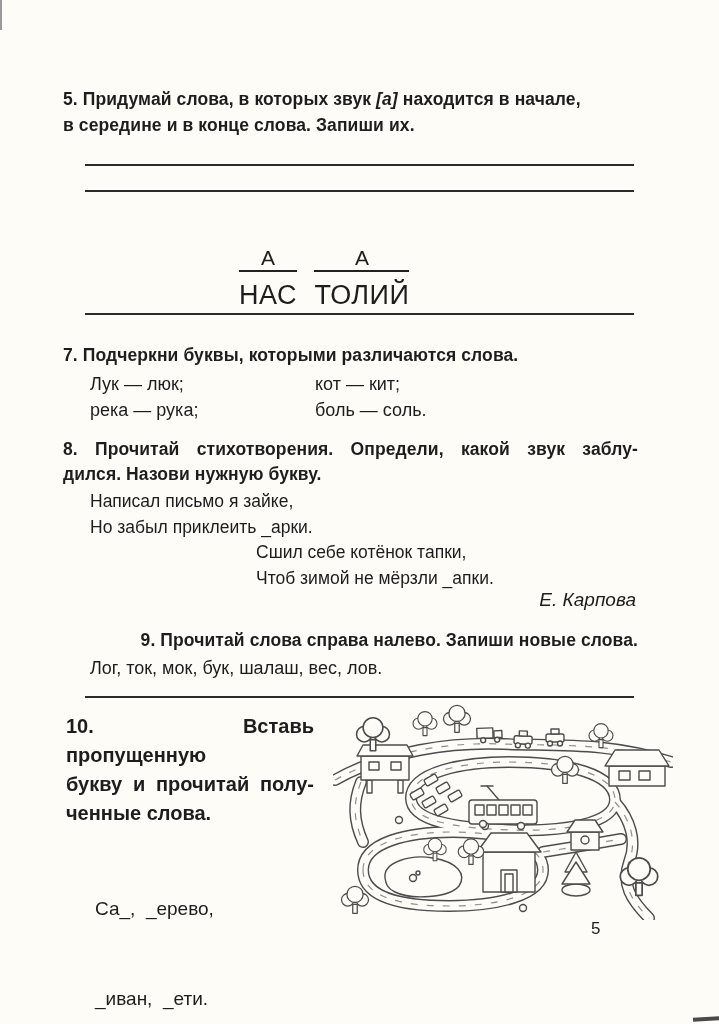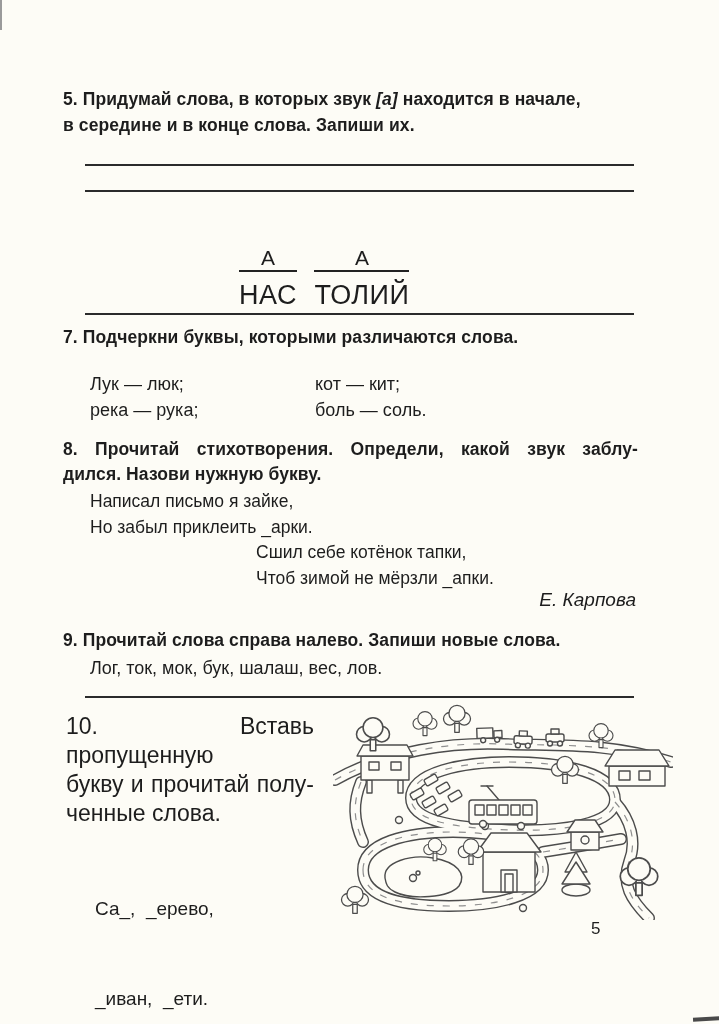--- a/index.html
+++ b/index.html
@@ -26,21 +26,21 @@
   .pairs { position:absolute; left:90px; top:371px; display:grid; grid-template-columns:225px auto; font-size:18px; line-height:26px; }
 
   
   .poem { position:absolute; left:90px; top:489px; font-size:17.5px; line-height:25.5px; }
   .poem-indent { margin-left:166px; }
   .poem-author { position:absolute; left:63px; top:589px; width:573px; text-align:right;
                  font-style:italic; font-size:19px; }
 
   
   .ex10 { position:absolute; left:66px; top:712px; width:248px; }
-  .ex10 .h-line { font-weight:normal; font-size:23px; line-height:29px; }
+  .ex10 .h-line { font-weight:bold; font-size:20px; line-height:29px; }
   .ex10-words { margin-top:6px; margin-left:29px; font-size:19px; line-height:30px; white-space:pre; }
 
   .page-number { position:absolute; left:591px; top:919px; font-size:17px; }
 
   
   .artifact-left { position:absolute; left:0; top:0; width:2px; height:30px; background:#9a9a9a; }
   .artifact-br { position:absolute; right:-2px; bottom:3px; width:28px; height:4px; background:#4a4a4a; transform:rotate(-3deg); }
 
   
   .illustration { position:absolute; left:333px; top:702px; width:340px; height:218px; }
@@ -70,41 +70,41 @@
       <span class="num">А</span>
       <span class="den">НАС</span>
     </span>
     <span class="fraction">
       <span class="num">А</span>
       <span class="den">ТОЛИЙ</span>
     </span>
   </div>
   <div class="rule" style="left:85px; top:313px; width:549px;"></div>
 
-  <div class="abs h" style="left:63px; top:324px; width:575px;">7. Подчеркни буквы, которыми различаются слова.</div>
+  <div class="abs h" style="left:63px; top:342px; width:575px;">7. Подчеркни буквы, которыми различаются слова.</div>
   <div class="pairs">
     <span>Лук — люк;</span>
     <span>кот — кит;</span>
     <span>река — рука;</span>
     <span>боль — соль.</span>
   </div>
 
   <div class="abs h" style="left:63px; top:437px; width:575px; line-height:25px;">
     <div class="just">8. Прочитай стихотворения. Определи, какой звук заблу-</div>
     <div>дился. Назови нужную букву.</div>
   </div>
   <div class="poem">
     <div>Написал письмо я зайке,</div>
     <div>Но забыл приклеить _арки.</div>
     <div class="poem-indent">Сшил себе котёнок тапки,</div>
     <div class="poem-indent">Чтоб зимой не мёрзли _апки.</div>
   </div>
   <div class="poem-author">Е. Карпова</div>
 
-  <div class="abs h" style="left:63px; top:627px; width:575px;">9. Прочитай слова справа налево. Запиши новые слова.</div>
+  <div class="abs h" style="left:63px; top:627px; width:575px;text-align:right;">9. Прочитай слова справа налево. Запиши новые слова.</div>
   <div class="abs t" style="left:90px; top:656px; font-size:18px;">Лог, ток, мок, бук, шалаш, вес, лов.</div>
   <div class="rule" style="left:85px; top:696px; width:549px;"></div>
 
   <div class="ex10">
     <div class="h-line just">10. Вставь пропущенную</div>
     <div class="h-line just">букву и прочитай полу-</div>
     <div class="h-line">ченные слова.</div>
     <div class="ex10-words">
       <div>Са_,  _ерево,</div>
       <div>_иван,  _ети.</div>

